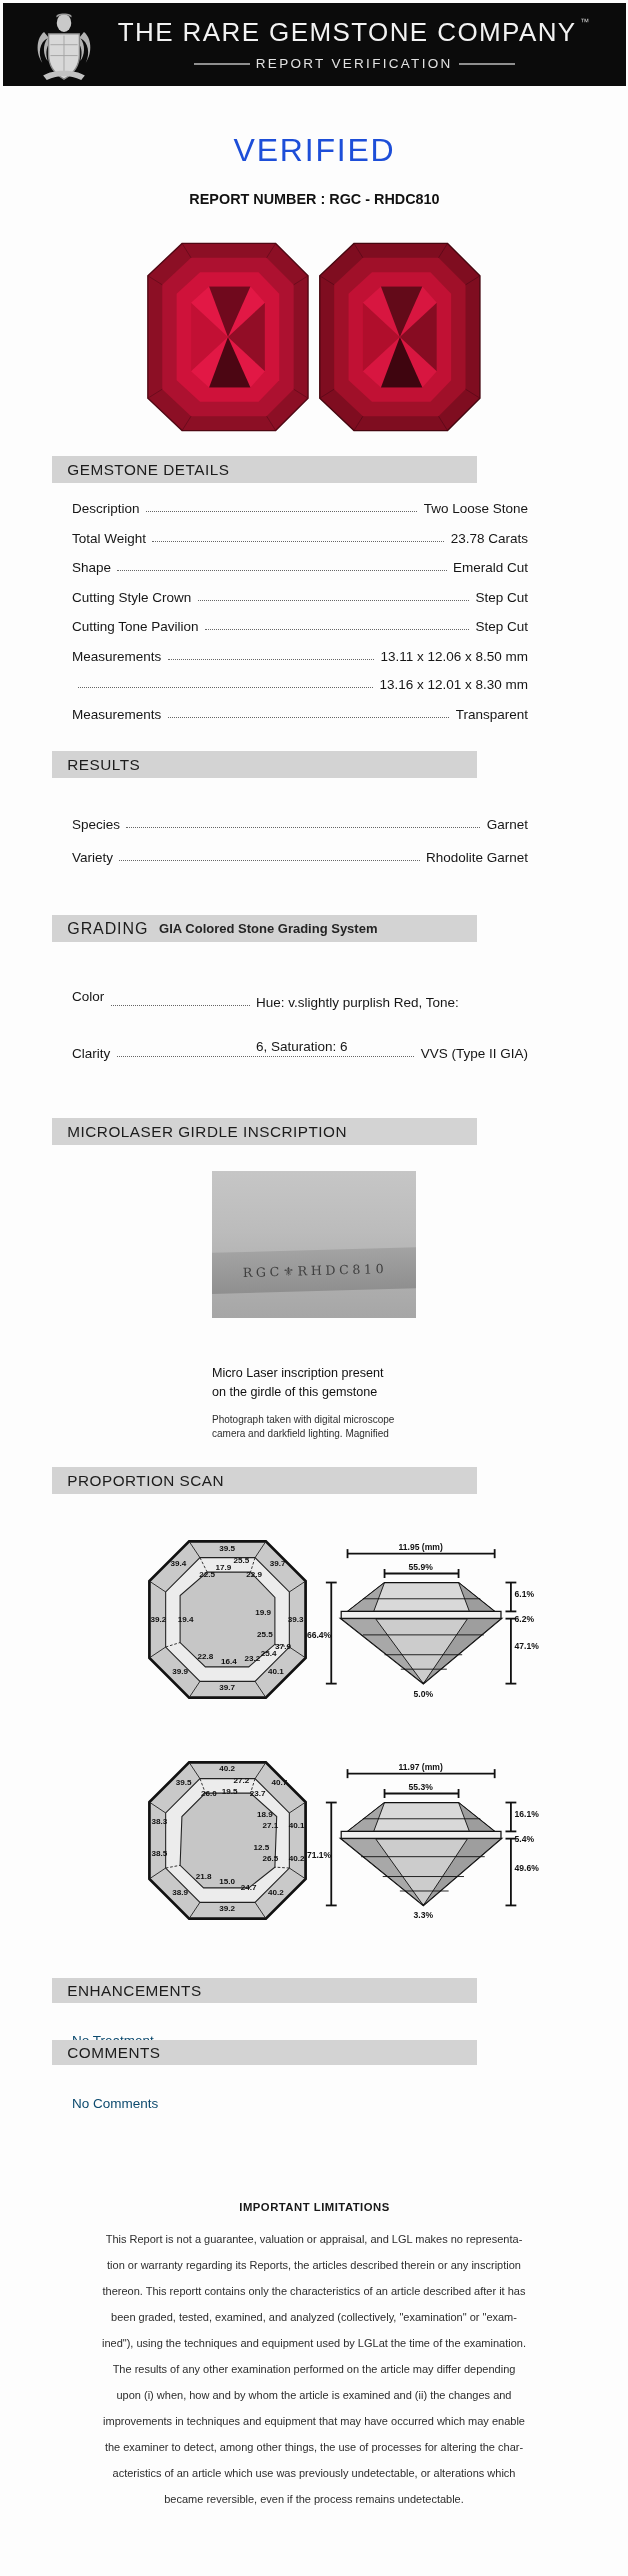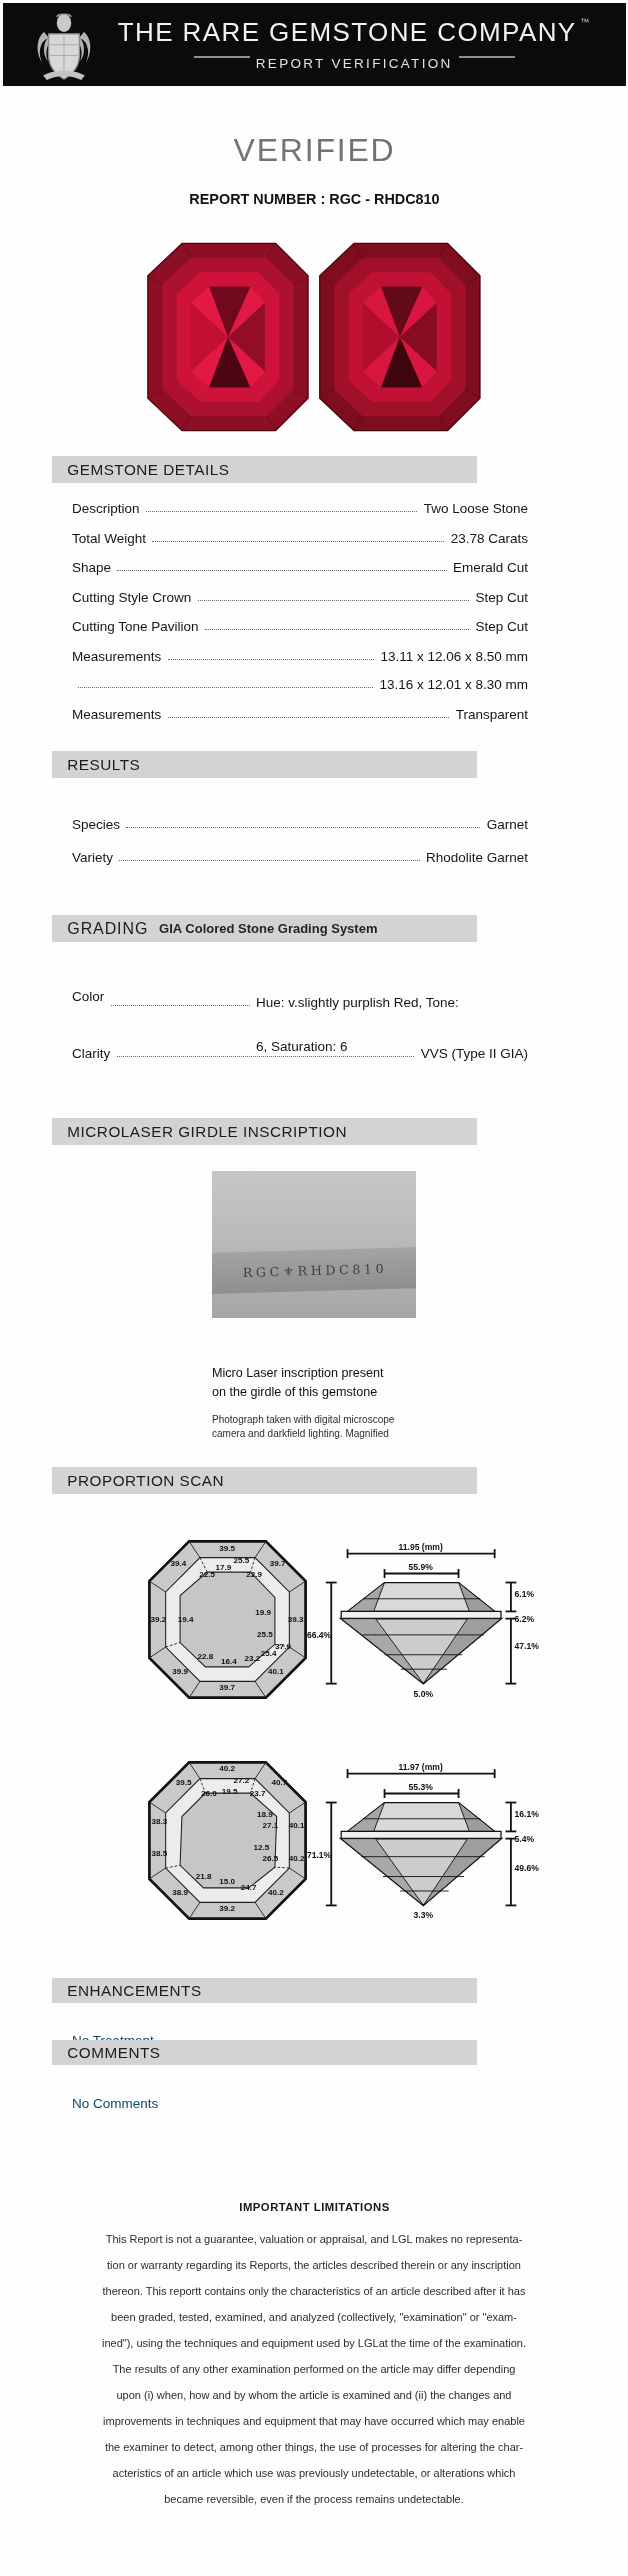--- a/index.html
+++ b/index.html
@@ -5,26 +5,26 @@
   html,body{margin:0;padding:0;background:#fff;}
   #page{position:relative;width:629px;height:2576px;background:#fdfdfd;
         font-family:"Liberation Sans",sans-serif;color:#1a1a1a;overflow:hidden;}
   
   .hdr{position:absolute;left:2.7px;top:2.7px;width:623px;height:83px;background:#0b0b0b;}
   .hdr-crest{position:absolute;left:32px;top:9px;width:58px;height:69px;}
   .hdr-text{position:absolute;left:99px;top:0;width:505px;height:83px;
             display:flex;flex-direction:column;justify-content:center;align-items:center;}
   .brand{font-size:26px;letter-spacing:1.4px;color:#f2f2f2;white-space:nowrap;}
   .brand sup{font-size:9px;color:#cfcfcf;vertical-align:16px;margin-left:3.6px;}
-  .hdr-sub{display:flex;align-items:flex-start;gap:6px;margin-top:8px;}
+  .hdr-sub{display:flex;align-items:center;gap:6px;margin-top:8px;}
   .hdr-sub .rule{width:56px;height:1.8px;background:#8f8f8f;}
   .hdr-sub .sub{font-size:13.5px;letter-spacing:2.3px;color:#e2e2e2;white-space:nowrap;}
   
   .verified{position:absolute;left:0;top:132px;width:629px;text-align:center;
-            font-size:32px;letter-spacing:1.8px;color:#737373;}
+            font-size:32px;letter-spacing:1.8px;color:#1d4ed8;}
   .repnum{position:absolute;left:0;top:191px;width:629px;text-align:center;
           font-size:14.4px;font-weight:bold;color:#111;}
   
   .gems{position:absolute;left:144px;top:238px;width:338px;height:198px;}
   
   .bar{position:absolute;left:52px;width:425px;height:27px;background:#d3d3d3;
        display:flex;align-items:center;padding-left:15.3px;box-sizing:border-box;}
   .bar .t{font-size:15.3px;letter-spacing:0.5px;color:#1c1c1c;white-space:nowrap;}
   .bar .t-big{font-size:16px;letter-spacing:0.9px;color:#1c1c1c;}
   .bar .t-sub{font-size:13px;margin-left:10.8px;color:#242424;font-weight:bold;}

